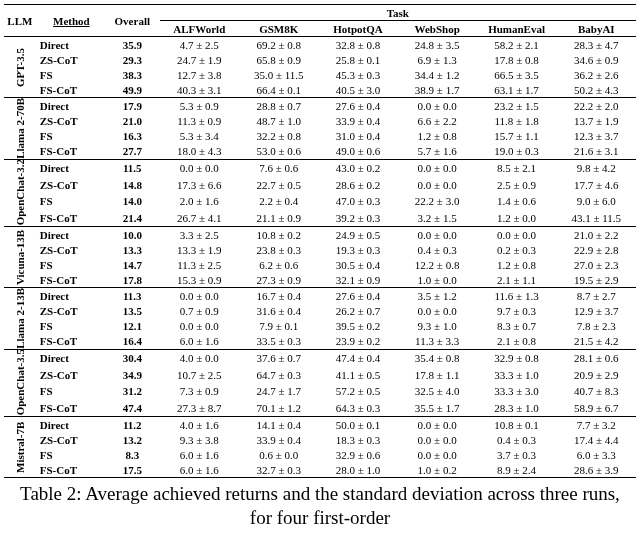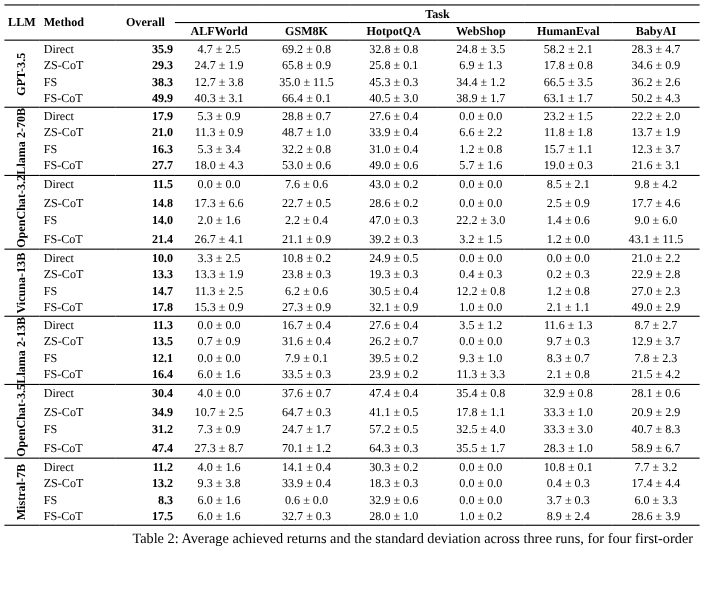--- a/index.html
+++ b/index.html
@@ -33,33 +33,33 @@
     text-align: center;
     font-weight: bold;
   }
   .llm-cell {
     font-weight: bold;
     writing-mode: vertical-rl;
     transform: rotate(180deg);
     text-align: center;
     padding: 0 2px;
   }
-  .method-col { width: 66px; text-align: left; padding-left: 4px;}
-  .method-cell { font-weight: normal; text-align: left; padding-left: 4px;}
+  .method-col { width: 66px; text-align: center; padding-left: 4px; text-decoration: underline;}
+  .method-cell { font-weight: bold; text-align: left; padding-left: 4px;}
   .overall-col { width: 52px; font-family: Liberation Serif, serif; }
-  .overall-cell { font-weight: bold; text-align: right; }
+  .overall-cell { font-weight: bold; }
   .task-col { width: 78px; }
   .thick-top    { border-top: 1.5px solid #000; }
   .thick-bot    { border-bottom: 1.5px solid #000; }
   .thin-bot     { border-bottom: 0.75px solid #000; }
   .caption {
-    font-size: 13px;
+    font-size: 19px;
     margin: 4px 6px 0 6px;
     line-height: 1.25;
-    text-align: right;
+    text-align: center;
   }
   .task-sep-left { border-left: 0; }
 </style>
 </head>
 <body>
 
 <div class="wrap">
 <table>
   <thead>
     <tr class="thick-top">
@@ -233,21 +233,21 @@
           <td>27.0 ± 2.3</td>
         </tr>
         <tr class="thin-bot">
           <td class="method-cell">FS-CoT</td>
           <td class="overall-cell">17.8</td>
           <td>15.3 ± 0.9</td>
           <td>27.3 ± 0.9</td>
           <td>32.1 ± 0.9</td>
           <td>1.0 ± 0.0</td>
           <td>2.1 ± 1.1</td>
-          <td>49.0 ± 2.9</td>
+          <td>19.5 ± 2.9</td>
         </tr>
         <tr>
           <td rowspan="4" class="llm-cell">Llama 2-13B</td>
           <td class="method-cell">Direct</td>
           <td class="overall-cell">11.3</td>
           <td>0.0 ± 0.0</td>
           <td>16.7 ± 0.4</td>
           <td>27.6 ± 0.4</td>
           <td>3.5 ± 1.2</td>
           <td>11.6 ± 1.3</td>
@@ -323,21 +323,21 @@
           <td>35.5 ± 1.7</td>
           <td>28.3 ± 1.0</td>
           <td>58.9 ± 6.7</td>
         </tr>
         <tr>
           <td rowspan="4" class="llm-cell">Mistral-7B</td>
           <td class="method-cell">Direct</td>
           <td class="overall-cell">11.2</td>
           <td>4.0 ± 1.6</td>
           <td>14.1 ± 0.4</td>
-          <td>30.3 ± 0.2</td>
+          <td>50.0 ± 0.1</td>
           <td>0.0 ± 0.0</td>
           <td>10.8 ± 0.1</td>
           <td>7.7 ± 3.2</td>
         </tr>
         <tr>
           <td class="method-cell">ZS-CoT</td>
           <td class="overall-cell">13.2</td>
           <td>9.3 ± 3.8</td>
           <td>33.9 ± 0.4</td>
           <td>18.3 ± 0.3</td>

